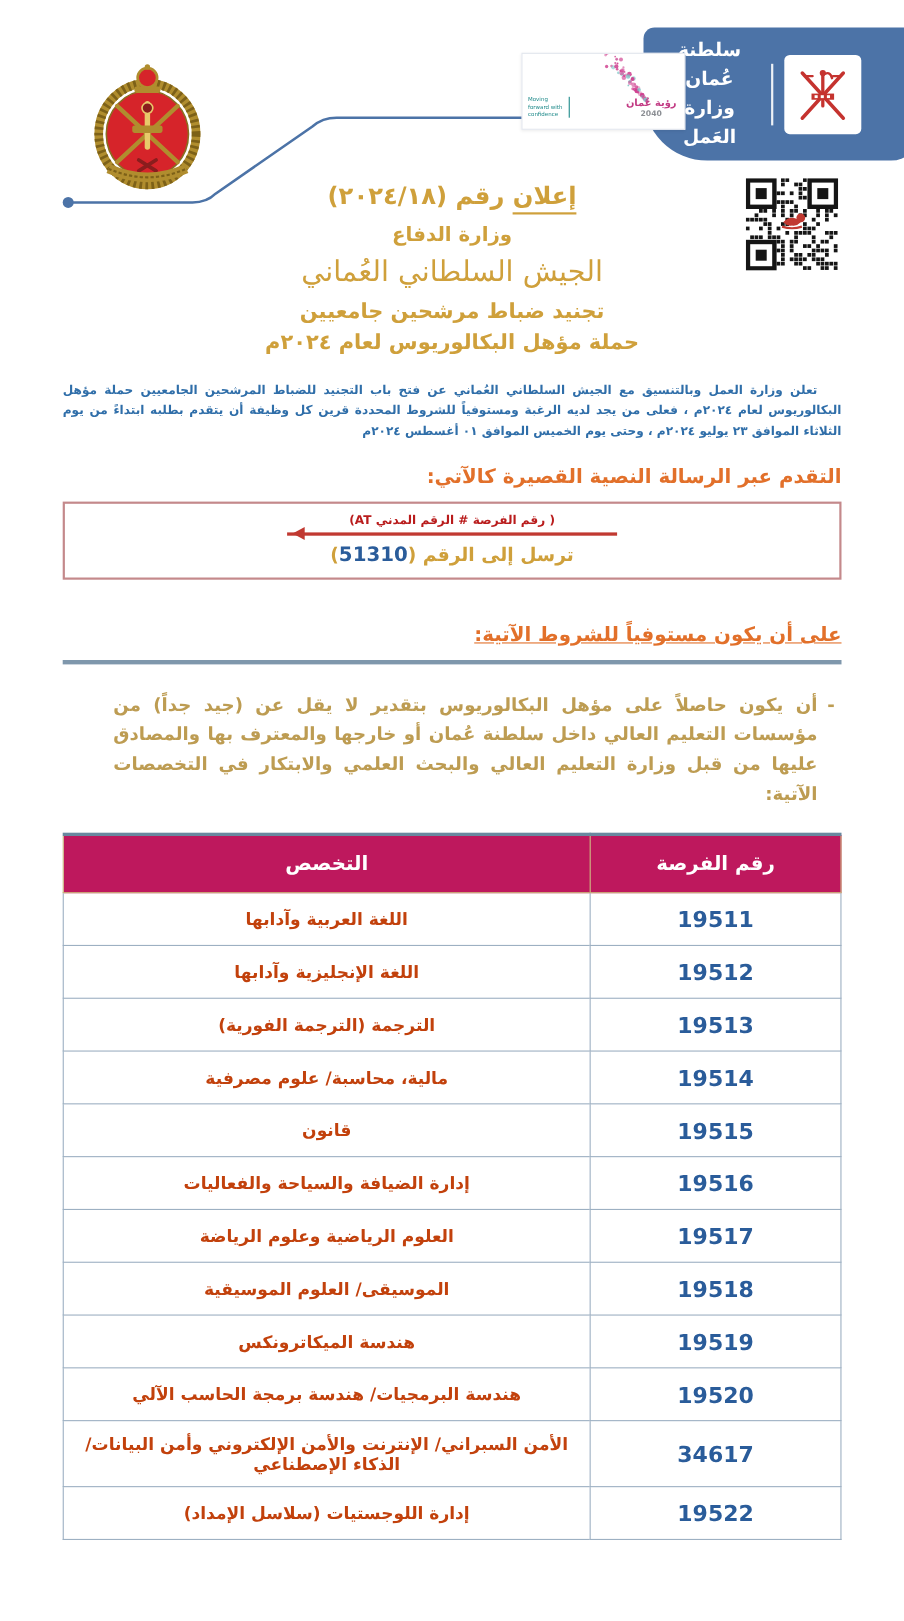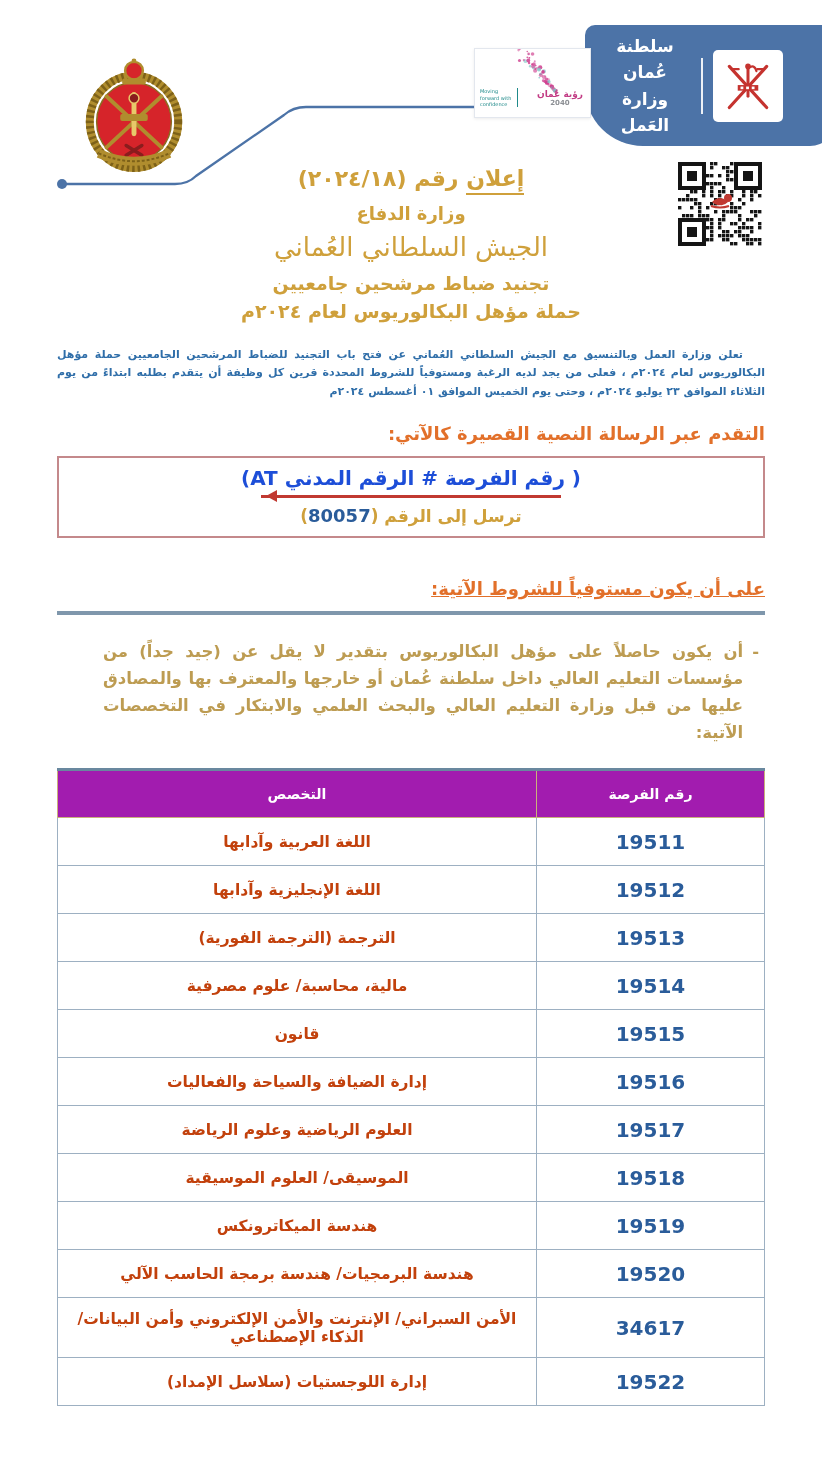--- a/index.html
+++ b/index.html
@@ -7,21 +7,21 @@
         font-family:"DejaVu Sans",sans-serif;}
 
   
   .top-banner{position:absolute;top:25px;left:585px;right:-14px;height:121px;background:#4c73a7;
               border-radius:10px 4px 26px 58px;display:flex;align-items:center;gap:10px;padding:0 14px 0 14px;box-sizing:border-box;}
   .banner-text{color:#fff;font-weight:bold;font-size:17px;line-height:1.55;text-align:center;width:92px;}
   .banner-divider{width:2px;height:56px;background:#fff;opacity:.9;}
   .emblem-box{width:70px;height:72px;background:#fff;border-radius:5px;display:flex;align-items:center;justify-content:center;}
 
   .vision-box{position:absolute;top:48px;left:474px;width:115px;height:68px;background:#fff;
-              border:1px solid #e3e7ee;box-shadow:0 1px 3px rgba(0,0,0,.08);}
+              border:1px solid #e3e7ee;box-shadow:0 1px 3px rgba(0,0,0,.08);padding-left:32px;}
   .vision-title{position:absolute;right:7px;bottom:9px;text-align:right;color:#c23b84;font-weight:bold;font-size:9px;line-height:1.1;}
   .vision-year{display:block;color:#8c8f94;font-size:7px;font-weight:bold;text-align:center;}
   .vision-tagline{position:absolute;left:5px;bottom:10px;width:34px;color:#1f8a8a;font-size:5px;line-height:1.25;
                   border-right:1px solid #1f8a8a;padding-right:3px;text-align:left;}
 
   .army-emblem{position:absolute;top:55px;left:75px;}
   .curve-line{position:absolute;top:75px;left:50px;}
   .qr{position:absolute;top:162px;left:678px;}
 
   
@@ -32,34 +32,34 @@
   .title .u{border-bottom:2px solid #cfa03b;padding-bottom:2px;}
   .sub1{font-size:18px;font-weight:bold;margin:0 0 8px;}
   .sub2{font-size:26px;font-weight:normal;margin:0 0 10px;}
   .sub3{font-size:19px;font-weight:bold;margin:0 0 6px;}
   .sub4{font-size:19px;font-weight:bold;margin:0;}
 
   .body-par{margin:24px 0 0;color:#2f6ea9;font-size:11px;font-weight:bold;line-height:1.68;
             text-align:justify;text-indent:22px;}
   .orange-h{margin:22px 0 0;color:#e2702a;font-size:18px;font-weight:bold;text-align:right;}
   .sms-box{margin-top:12px;border:2.5px solid #c4898b;padding:8px 10px 10px;text-align:center;}
-  .sms-format{color:#1d4ed8;font-size:20px;font-weight:bold;}
+  .sms-format{color:#b91c1c;font-size:11px;font-weight:bold;}
   .sms-arrow{position:relative;width:300px;height:3px;background:#c13931;margin:5px auto 7px;}
   .sms-arrow:after{content:"";position:absolute;left:-1px;top:-5px;border:6.5px solid transparent;border-right:11px solid #c13931;}
   .sms-send{color:#cfa03b;font-size:17px;font-weight:bold;}
   .sms-send .num{color:#2a5c9a;font-size:18px;direction:ltr;unicode-bidi:embed;}
 
   .cond-h{margin-top:40px;text-decoration:underline;}
   .rule{margin:12px 0 0;height:4px;background:#7f97ac;border:none;}
   .bullet{display:flex;gap:9px;margin:24px 6px 0 46px;color:#bd9c52;font-size:16.5px;font-weight:bold;line-height:1.62;}
   .bullet .btext{text-align:justify;flex:1;}
 
   
   table.spec-table{width:100%;margin-top:22px;border-collapse:collapse;direction:rtl;border-top:3px solid #69889f;}
-  .spec-table th{background:#a21caf;color:#fff;font-size:14px;font-weight:bold;padding:15px 8px;border:1px solid #c9b17a;}
+  .spec-table th{background:#be185d;color:#fff;font-size:18px;font-weight:bold;padding:15px 8px;border:1px solid #c9b17a;}
   .spec-table td{border:1px solid #9db0c2;padding:11.5px 10px;text-align:center;}
   .spec-table .col-num{width:211px;text-align:center;}
   .spec-table td.num{color:#2a5c9a;font-weight:bold;font-size:20px;direction:ltr;}
   .spec-table td.spec{color:#c2410c;font-weight:bold;font-size:15.5px;}
 </style>
 </head>
 <body>
 
 <div class="page">
 
@@ -340,21 +340,21 @@
       <div class="sub4 gold">حملة مؤهل البكالوريوس لعام ٢٠٢٤م</div>
     </div>
 
     <p class="body-par">تعلن وزارة العمل وبالتنسيق مع الجيش السلطاني العُماني عن فتح باب التجنيد للضباط المرشحين الجامعيين حملة مؤهل البكالوريوس لعام ٢٠٢٤م ، فعلى من يجد لديه الرغبة ومستوفياً للشروط المحددة قرين كل وظيفة أن يتقدم بطلبه ابتداءً من يوم الثلاثاء الموافق ٢٣ يوليو ٢٠٢٤م ، وحتى يوم الخميس الموافق ٠١ أغسطس ٢٠٢٤م</p>
 
     <div class="orange-h">التقدم عبر الرسالة النصية القصيرة كالآتي:</div>
 
     <div class="sms-box">
       <div class="sms-format">( رقم الفرصة # الرقم المدني AT)</div>
       <div class="sms-arrow"></div>
-      <div class="sms-send"><span>ترسل إلى الرقم (</span><span class="num">80057</span><span>)</span></div>
+      <div class="sms-send"><span>ترسل إلى الرقم (</span><span class="num">51310</span><span>)</span></div>
     </div>
 
     <div class="orange-h cond-h">على أن يكون مستوفياً للشروط الآتية:</div>
     <hr class="rule">
 
     <div class="bullet">
       <span class="dash">-</span>
       <span class="btext">أن يكون حاصلاً على مؤهل البكالوريوس بتقدير لا يقل عن (جيد جداً) من مؤسسات التعليم العالي داخل سلطنة عُمان أو خارجها والمعترف بها والمصادق عليها من قبل وزارة التعليم العالي والبحث العلمي والابتكار في التخصصات الآتية:</span>
     </div>
 

